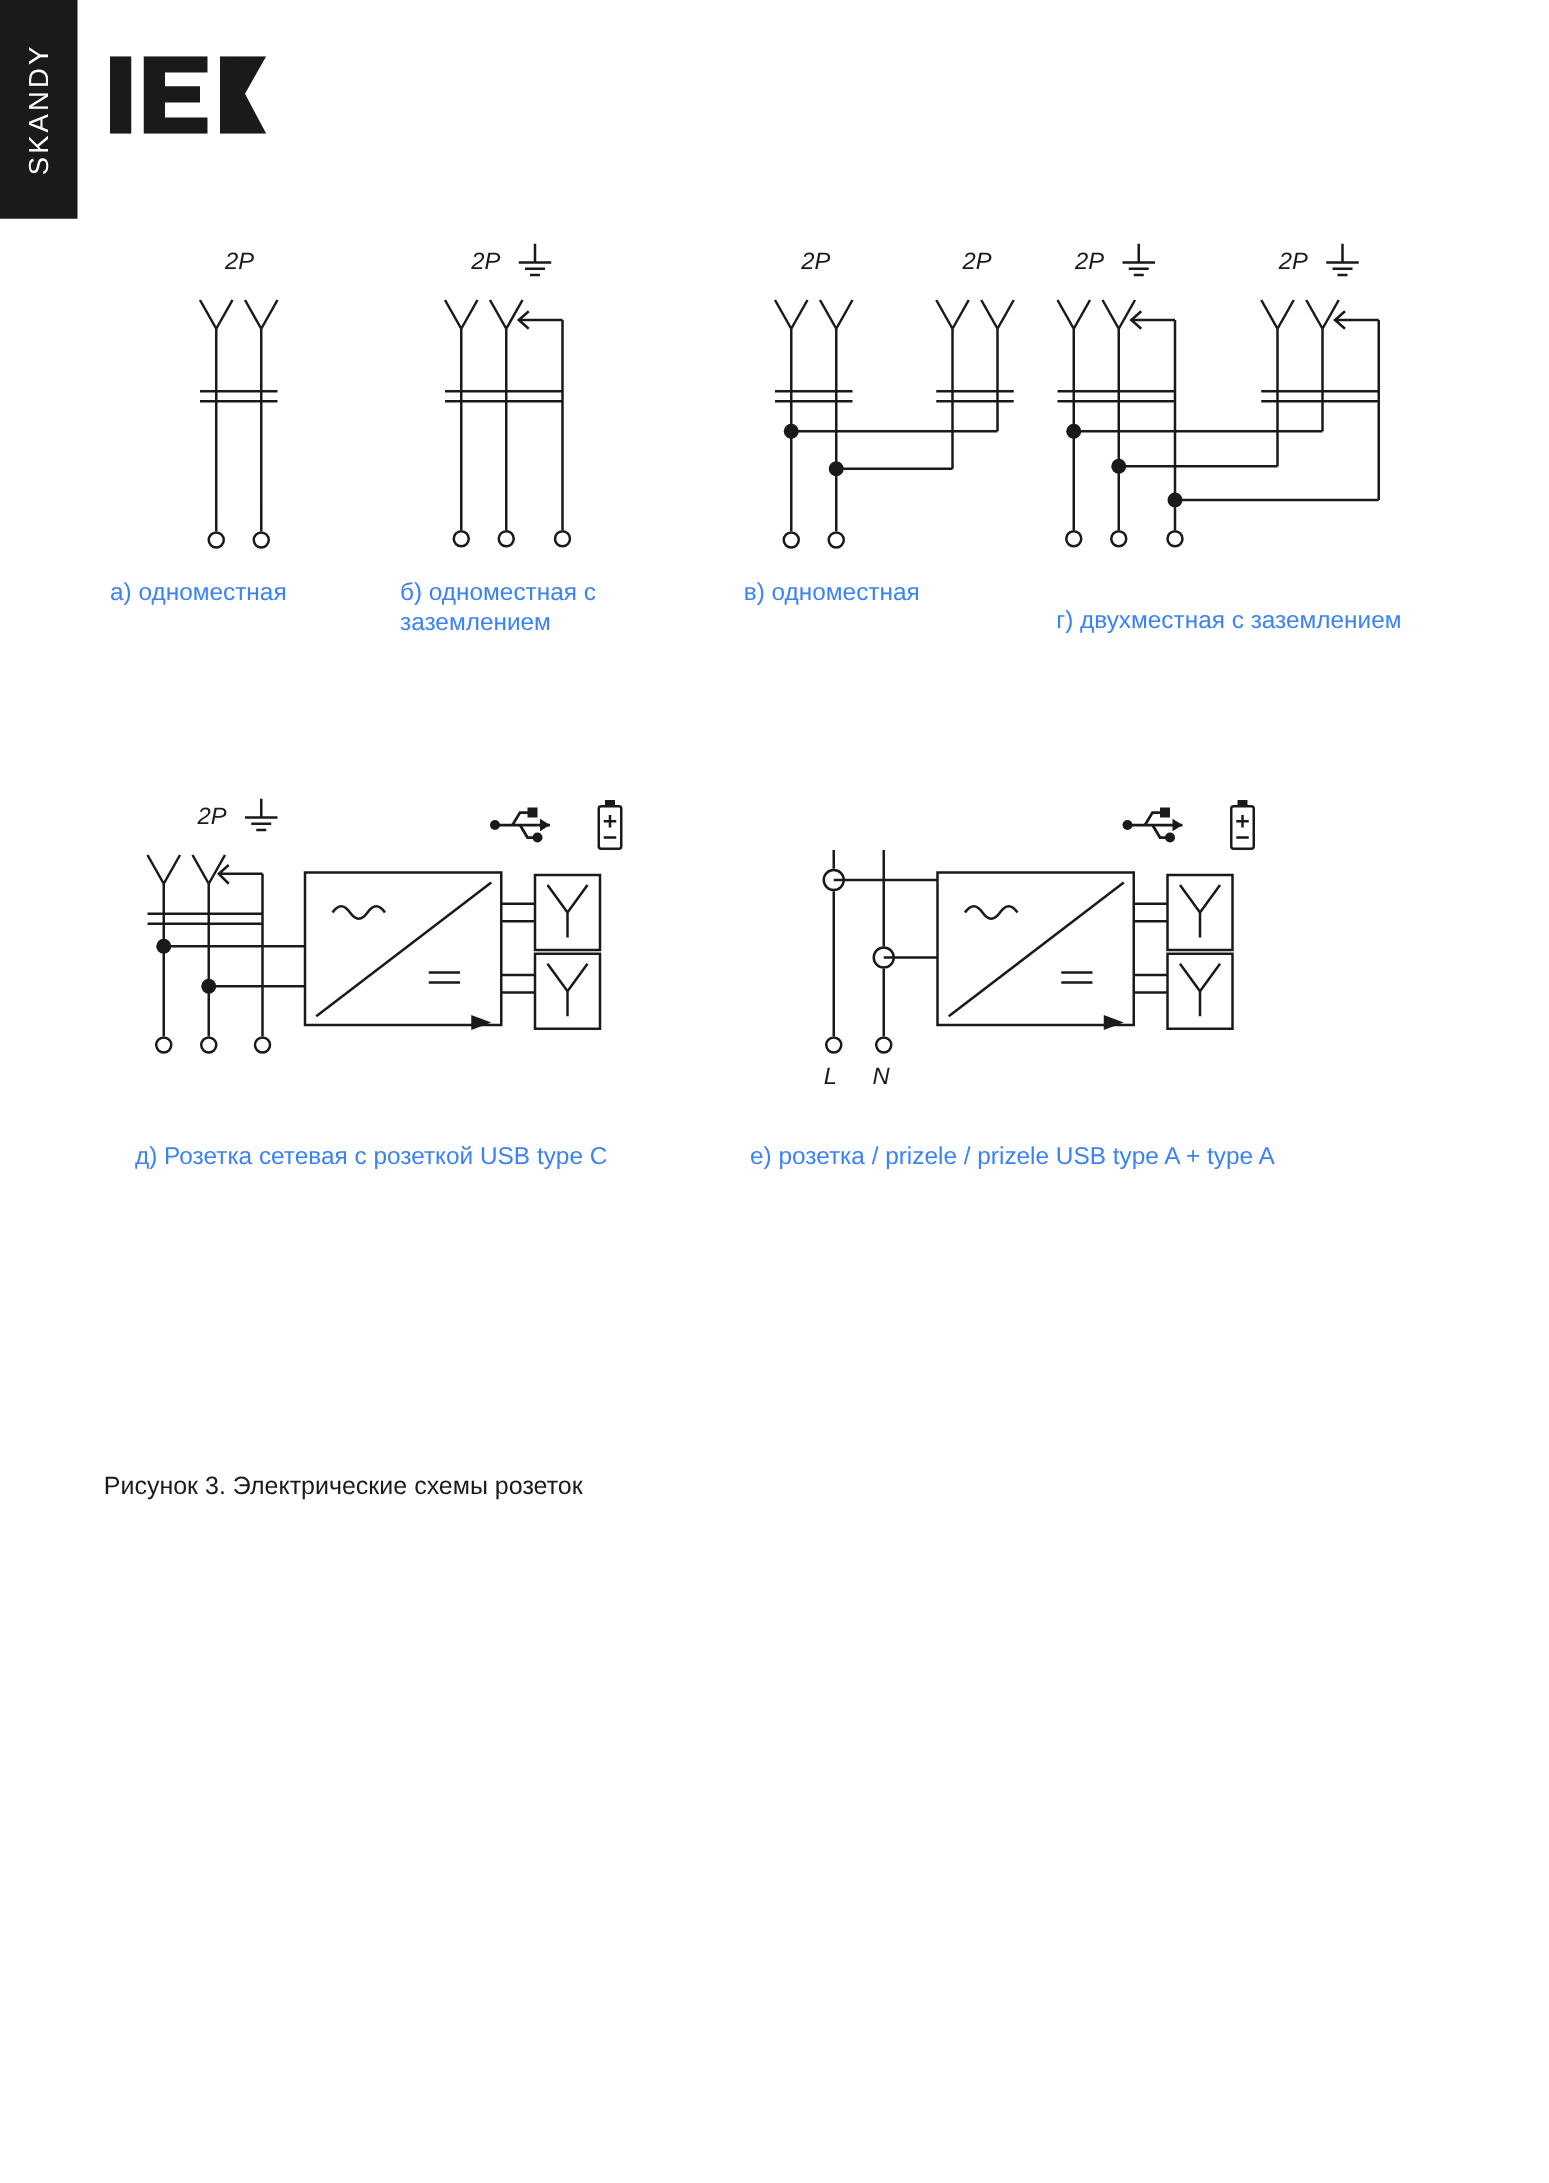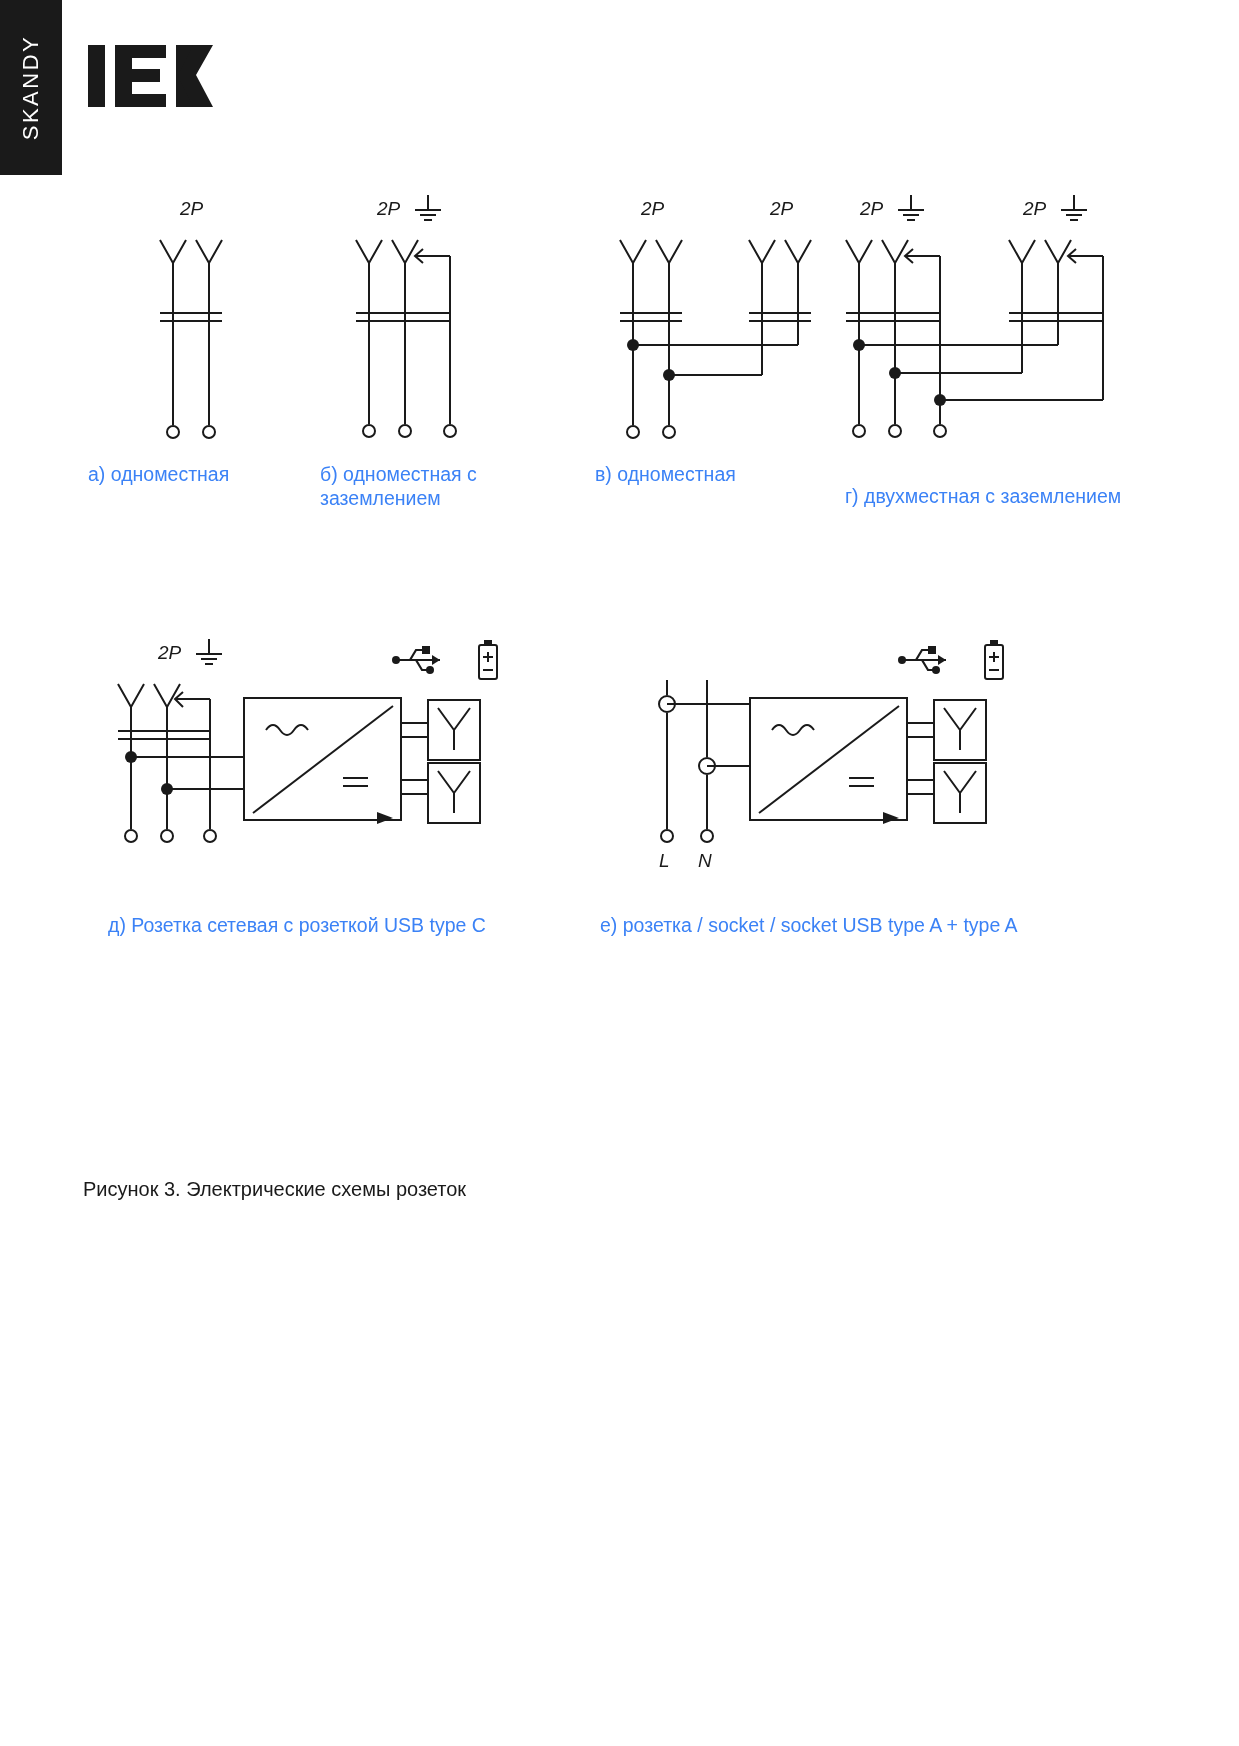--- a/index.html
+++ b/index.html
@@ -359,15 +359,15 @@
 
     <g>
       <rect x="340" y="10" width="18" height="34" rx="2"></rect>
       <rect x="345" y="5" width="8" height="5" fill="#1a1a1a" stroke="none"></rect>
       <line x1="349" y1="17" x2="349" y2="27" stroke-width="2"></line>
       <line x1="344" y1="22" x2="354" y2="22" stroke-width="2"></line>
       <line x1="344" y1="35" x2="354" y2="35" stroke-width="2"></line>
     </g>
   </svg>
 </div>
-<div class="caption" style="left:600px; top:913px; width:520px;">е) розетка / socket / socket USB type A + type A</div>
+<div class="caption" style="left:600px; top:913px; width:520px;">е) розетка / prizele / prizele USB type A + type A</div>
 
 <div id="figure-title">Рисунок 3. Электрические схемы розеток</div>
 
 </body></html>

